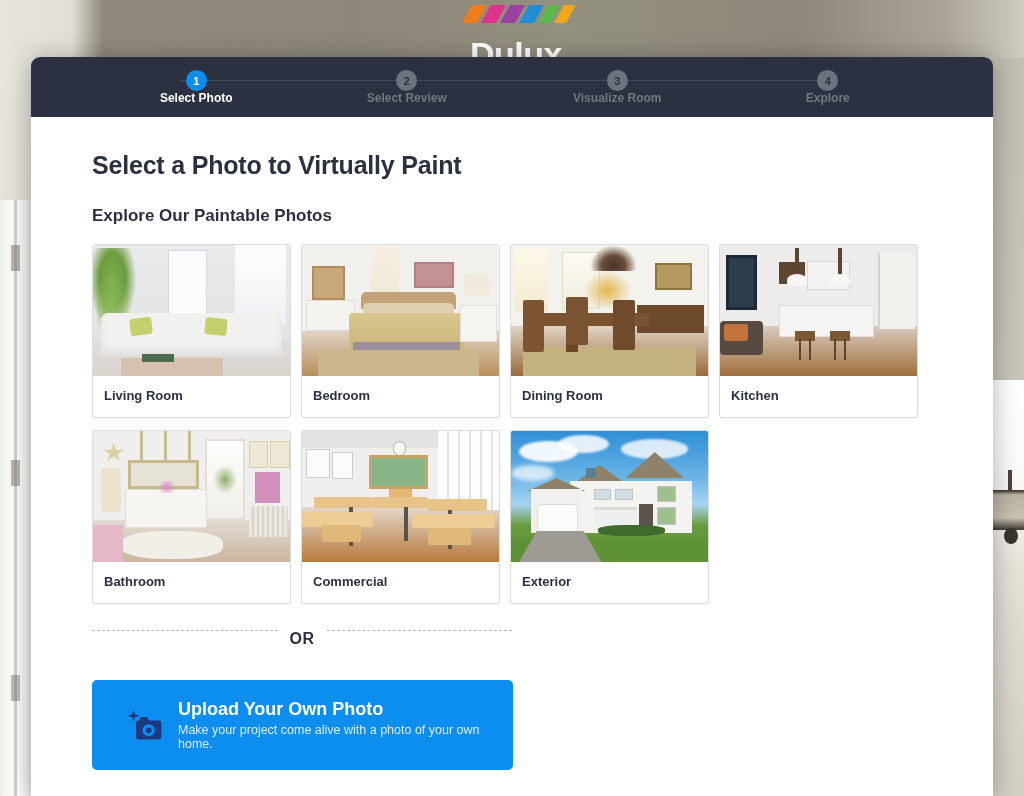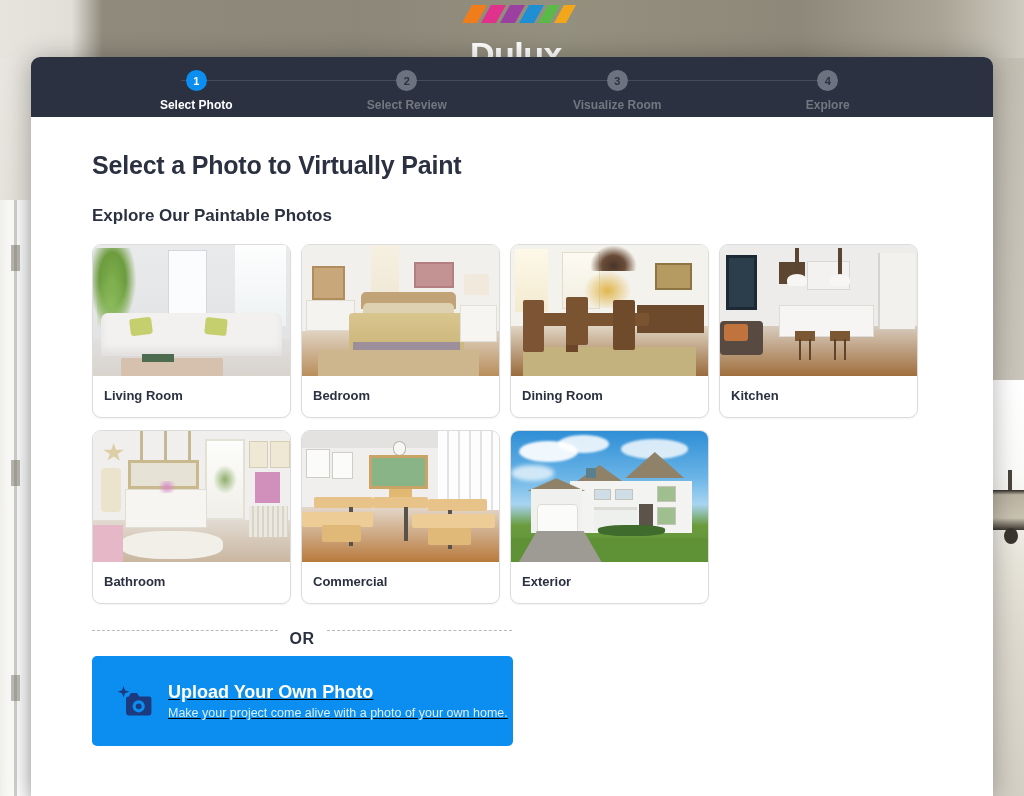--- a/index.html
+++ b/index.html
@@ -141,21 +141,20 @@
     font-size: 11px;
     font-weight: bold;
     color: #2b3140;
     background: #6c7280;
   }
   .step.active .step-circle {
     background: #0b8ef0;
     color: #ffffff;
   }
   .step-label {
-    margin-top: 7px;
     font-size: 12px;
     font-weight: bold;
     color: #72787f;
     white-space: nowrap;
   }
   .step.active .step-label { color: #ffffff; }
 
   
   #content { padding: 34px 60px 0 61px; }
 
@@ -176,21 +175,21 @@
   #photo-grid {
     margin-top: 18px;
     display: grid;
     grid-template-columns: repeat(4, 199px);
     gap: 12px 10px;
   }
   .photo-card {
     width: 199px;
     background: #ffffff;
     border: 1px solid #dcdcdc;
-    border-radius: 9px;
+    border-radius: 3px;
     overflow: hidden;
     cursor: pointer;
     box-shadow: 0 1px 2px rgba(0,0,0,0.05);
   }
   .photo-thumb {
     width: 100%;
     height: 131px;
     position: relative;
     overflow: hidden;
   }
@@ -350,32 +349,31 @@
   }
   #or-text {
     font-size: 16px;
     font-weight: bold;
     color: #2b3140;
     letter-spacing: 0.5px;
   }
 
   
   #upload-button {
-    margin-top: 8px;
+    margin-top: 32px;
     width: 421px;
     height: 90px;
     background: #0b8ef0;
     border-radius: 5px;
     display: flex;
     align-items: center;
-    padding: 0 0 0 24px;
+    padding: 0 0 0 34px;
     cursor: pointer;
     border: none;
     text-align: left;
-    text-decoration: underline;
   }
   #upload-icon { flex: 0 0 auto; margin-right: 16px; display: flex; }
   #upload-texts { display: flex; flex-direction: column; gap: 3px; }
   #upload-title {
     font-size: 18px; font-weight: bold; color: #ffffff;
   }
   #upload-sub {
     font-size: 12.5px; color: #dbeefd;
   }
 </style>

